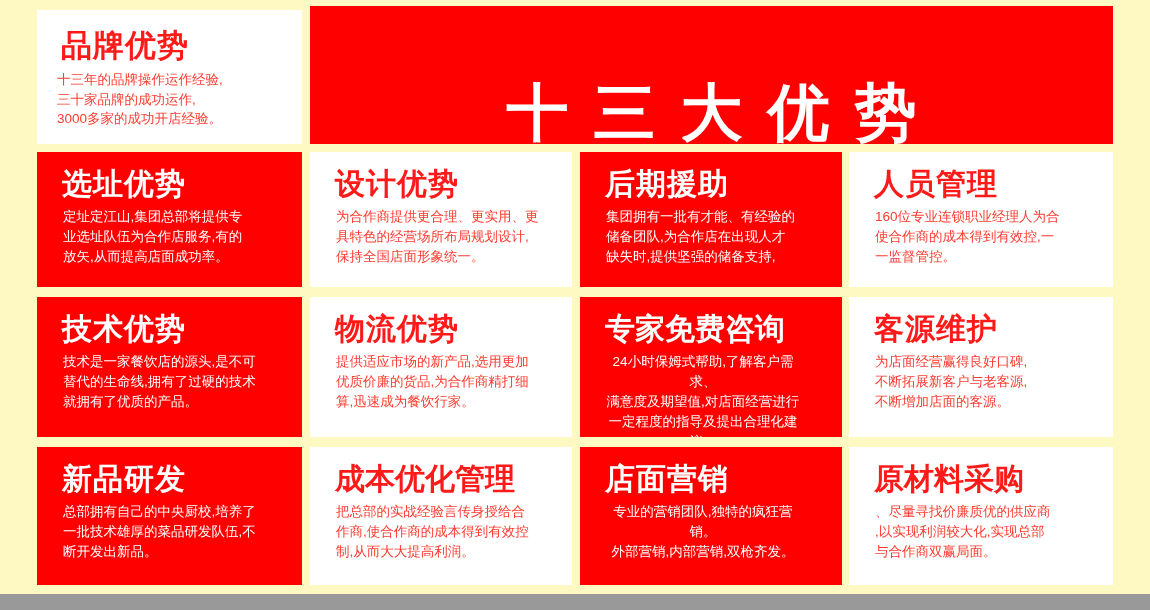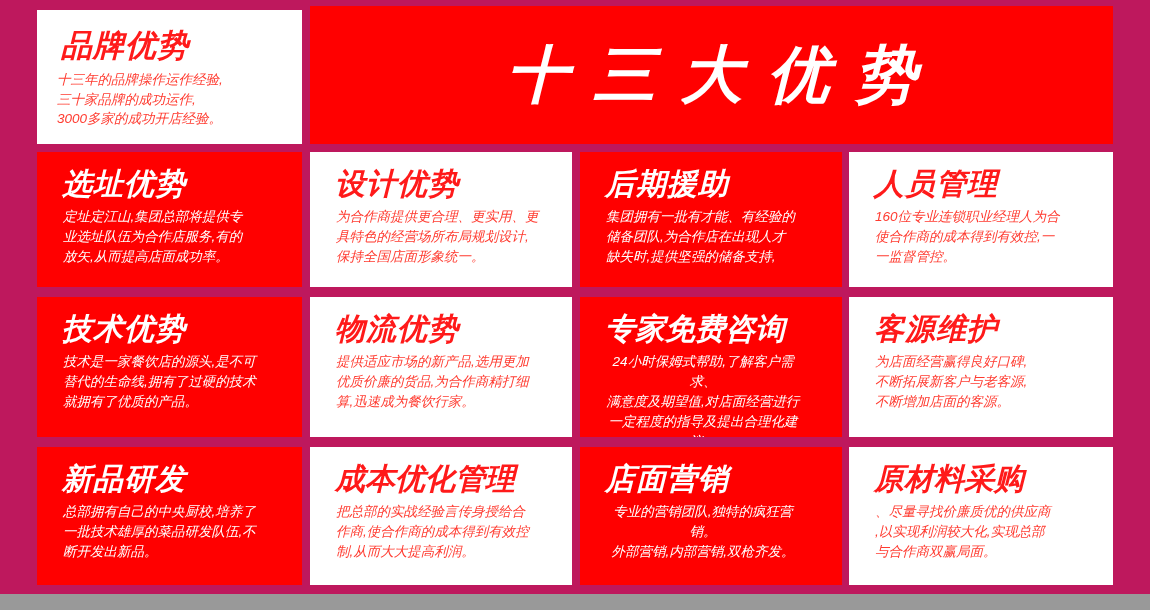--- a/index.html
+++ b/index.html
@@ -12,22 +12,21 @@
 
   body {
     background: #999999;
     font-family: "Liberation Sans", "DejaVu Sans", sans-serif;
   }
 
   #poster {
     position: relative;
     width: 1150px;
     height: 594px;
-    background: #be185d;
-    font-style: italic;
+    background: #fef9c3;
   }
 
   
   .card {
     position: absolute;
     padding: 0;
     overflow: hidden;
   }
   .card.red  { background: #ff0000; }
   .card.white{ background: #ffffff; }
@@ -62,21 +61,21 @@
     margin: 9px 0 0 20px;
     line-height: 1.45;
   }
 
   
   #banner {
     position: absolute;
     left: 310px; top: 6px; width: 803px; height: 138px;
     background: #ff0000;
     display: flex;
-    align-items: center;
+    align-items: flex-end;
     justify-content: center;
   }
   #banner-title {
     color: #ffffff;
     font-size: 62px;
     font-weight: bold;
     letter-spacing: 25px;
     text-indent: 25px;
     line-height: 1;
     white-space: nowrap;

